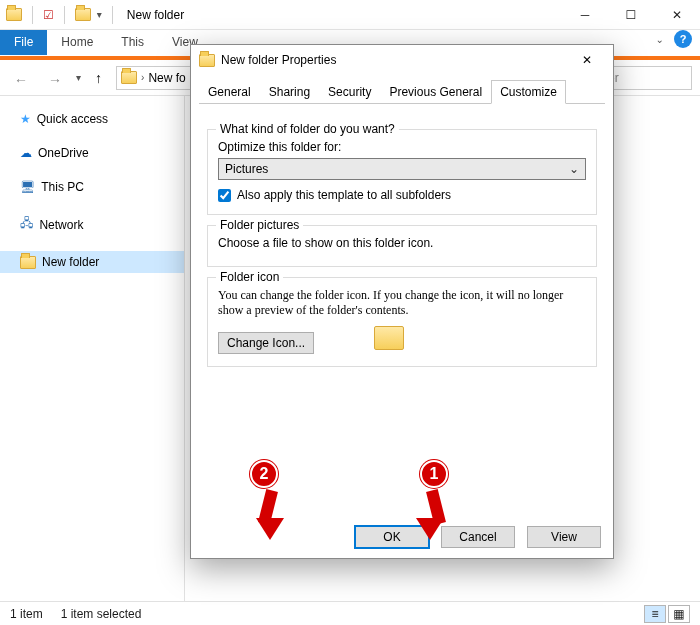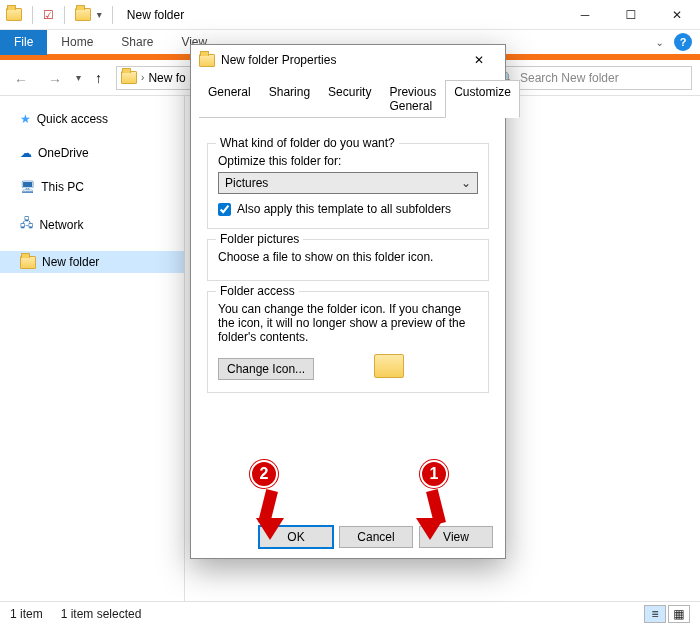--- a/index.html
+++ b/index.html
@@ -6,21 +6,21 @@
   body { width: 700px; height: 625px; background: #fff; position: relative; overflow: hidden; }
 
   
   .titlebar { height: 30px; display: flex; align-items: center; border-bottom: 1px solid #e5e5e5; }
   .titlebar .qat { display: flex; align-items: center; gap: 6px; padding: 0 6px; }
   .titlebar .sep { width: 1px; height: 18px; background: #d0d0d0; margin: 0 4px; }
   .titlebar .title { margin-left: 4px; color: #000; }
   .winbtns { margin-left: auto; display: flex; }
   .winbtn { width: 46px; height: 30px; display: flex; align-items: center; justify-content: center; color: #222; }
 
-  .ribbon-tabs { height: 30px; display: flex; align-items: center; border-bottom: 6px solid #f97316; }
+  .ribbon-tabs { height: 30px; display: flex; align-items: flex-start; border-bottom: 4px solid #f97316; }
   .file-tab { background: #1979ca; color: #fff; padding: 5px 14px 6px; font-size: 12px; }
   .rtab { padding: 5px 14px 6px; color: #444; }
   .ribbon-right { margin-left: auto; display: flex; align-items: center; gap: 10px; padding-right: 8px; }
   .help-circle { width: 18px; height: 18px; border-radius: 50%; background: #1e88e5; color: #fff; display: flex; align-items: center; justify-content: center; font-size: 11px; font-weight: bold; }
 
   .navbar { height: 36px; display: flex; align-items: center; gap: 8px; padding: 0 8px; border-bottom: 1px solid #e1e1e1; }
   .nav-arrow { color: #888; padding: 4px 6px; font-size: 14px; }
   .nav-arrow.enabled { color: #000; }
   .addrbar { flex: 1; height: 24px; border: 1px solid #ccc; display: flex; align-items: center; padding: 0 4px; gap: 4px; background: #fff; }
   .searchbox { width: 200px; height: 24px; border: 1px solid #ccc; display: flex; align-items: center; padding: 0 6px; color: #888; gap: 6px; }
@@ -31,44 +31,44 @@
   .tree-item.spaced { margin-top: 12px; }
   .tree-item.selected { background: #cde8ff; }
   .content { flex: 1; }
 
   .statusbar { height: 24px; border-top: 1px solid #e1e1e1; display: flex; align-items: center; gap: 18px; padding: 0 10px; color: #1a1a1a; }
   .viewtoggles { margin-left: auto; display: flex; gap: 2px; }
   .viewtoggle { width: 22px; height: 18px; border: 1px solid #b5b5b5; background: #fff; display: flex; align-items: center; justify-content: center; }
   .viewtoggle.active { background: #cde8ff; }
 
   
-  .dialog { position: absolute; left: 190px; top: 44px; width: 316px; height: 515px; background: #fff; border: 1px solid #888; box-shadow: 0 10px 30px rgba(0,0,0,.35); }
+  .dialog { position: absolute; left: 190px; top: 44px; width: 424px; height: 515px; background: #fff; border: 1px solid #888; box-shadow: 0 10px 30px rgba(0,0,0,.35); }
   .dlg-titlebar { height: 30px; display: flex; align-items: center; padding: 0 6px 0 8px; }
   .dlg-title { margin-left: 6px; font-size: 12px; }
   .dlg-close { margin-left: auto; width: 40px; height: 28px; display: flex; align-items: center; justify-content: center; }
 
   .tabstrip { display: flex; border-bottom: 1px solid #c8c8c8; margin: 4px 8px 0; }
   .ptab { padding: 4px 8px; border: 1px solid transparent; color: #000; font-size: 12px; position: relative; top: 1px; }
   .ptab.active { border: 1px solid #c8c8c8; border-bottom-color: #fff; background: #fff; }
 
   .panel { padding: 8px 16px 0; margin-top: 17px; }
   .groupbox { border: 1px solid #dcdcdc; padding: 10px 10px 12px; margin-bottom: 10px; position: relative; }
   .groupbox .legend { position: absolute; top: -8px; left: 8px; background: #fff; padding: 0 4px; color: #000; font-size: 12px; }
   .lbl { margin-bottom: 4px; }
   .combo { width: 100%; height: 22px; border: 1px solid #7a7a7a; background: #e9e9e9; display: flex; align-items: center; padding: 0 6px; justify-content: space-between; }
   .combo span.caret { color: #333; }
   .chkrow { display: flex; align-items: center; gap: 6px; margin-top: 8px; }
   .chkrow input { accent-color: #0078d4; }
   .btn { min-width: 96px; height: 22px; border: 1px solid #adadad; background: #e1e1e1; padding: 0 8px; display: inline-flex; align-items: center; justify-content: center; margin-top: 6px; }
   .btn + .btn { margin-left: 0; }
   .stack .btn { display: flex; margin-top: 4px; }
 
-  .iconrow { display: flex; align-items: center; gap: 60px; }
-
-  .dlg-buttons { position: absolute; bottom: 10px; right: 12px; display: flex; gap: 6px; }
+  .iconrow { display: flex; align-items: flex-start; gap: 60px; }
+
+  .dlg-buttons { position: absolute; bottom: 10px; right: 12px; display: flex; gap: 12px; }
   .dbtn { width: 74px; height: 22px; border: 1px solid #adadad; background: #e1e1e1; display: flex; align-items: center; justify-content: center; }
   .dbtn.default { border: 1px solid #0078d4; outline: 1px solid #0078d4; }
 
   
   .anno { position: absolute; pointer-events: none; }
   .bubble { width: 28px; height: 28px; border-radius: 50%; background: #d40000; color: #fff; font-weight: bold; font-size: 16px; display: flex; align-items: center; justify-content: center; border: 2px solid #fff; box-shadow: 0 0 0 1px #d40000; }
   .arrow-shaft { position: absolute; width: 12px; background: #d40000; }
   .arrow-head { position: absolute; width: 0; height: 0; border-left: 14px solid transparent; border-right: 14px solid transparent; border-top: 22px solid #d40000; }
   .folder-ico { width: 16px; height: 13px; background: linear-gradient(#ffe9a6,#f7cf5b); border: 1px solid #d9a93a; border-radius: 1px; position: relative; }
   .folder-ico::before { content: ""; position: absolute; top: -4px; left: 0; width: 7px; height: 4px; background: #f7cf5b; border: 1px solid #d9a93a; border-bottom: none; border-radius: 1px 1px 0 0; }
@@ -92,21 +92,21 @@
   <div class="winbtns">
     <div class="winbtn">─</div>
     <div class="winbtn">☐</div>
     <div class="winbtn close">✕</div>
   </div>
 </div>
 
 <div class="ribbon-tabs">
   <div class="file-tab">File</div>
   <div class="rtab">Home</div>
-  <div class="rtab">Share</div>
+  <div class="rtab">This</div>
   <div class="rtab">View</div>
   <div class="ribbon-right">
     <span class="chev">⌄</span>
     <span class="help-circle">?</span>
   </div>
 </div>
 
 <div class="navbar">
   <span class="nav-arrow">←</span>
   <span class="nav-arrow">→</span>
@@ -186,22 +186,22 @@
         <span>Also apply this template to all subfolders</span>
       </label>
     </div>
 
     <div class="groupbox">
       <span class="legend">Folder pictures</span>
       <div class="lbl">Choose a file to show on this folder icon.</div>
     </div>
 
     <div class="groupbox">
-      <span class="legend">Folder access</span>
-      <div class="lbl" style="margin-bottom:8px;">You can change the folder icon. If you change the icon, it will no longer show a preview of the folder's contents.</div>
+      <span class="legend">Folder icon</span>
+      <div class="lbl" style="margin-bottom:8px;font-family:Liberation Serif, serif;">You can change the folder icon. If you change the icon, it will no longer show a preview of the folder's contents.</div>
       <div class="iconrow">
         <div class="btn">Change Icon...</div>
         <span class="folder-big"></span>
       </div>
     </div>
   </div>
 
   <div class="dlg-buttons">
     <div class="dbtn default">OK</div>
     <div class="dbtn">Cancel</div>

